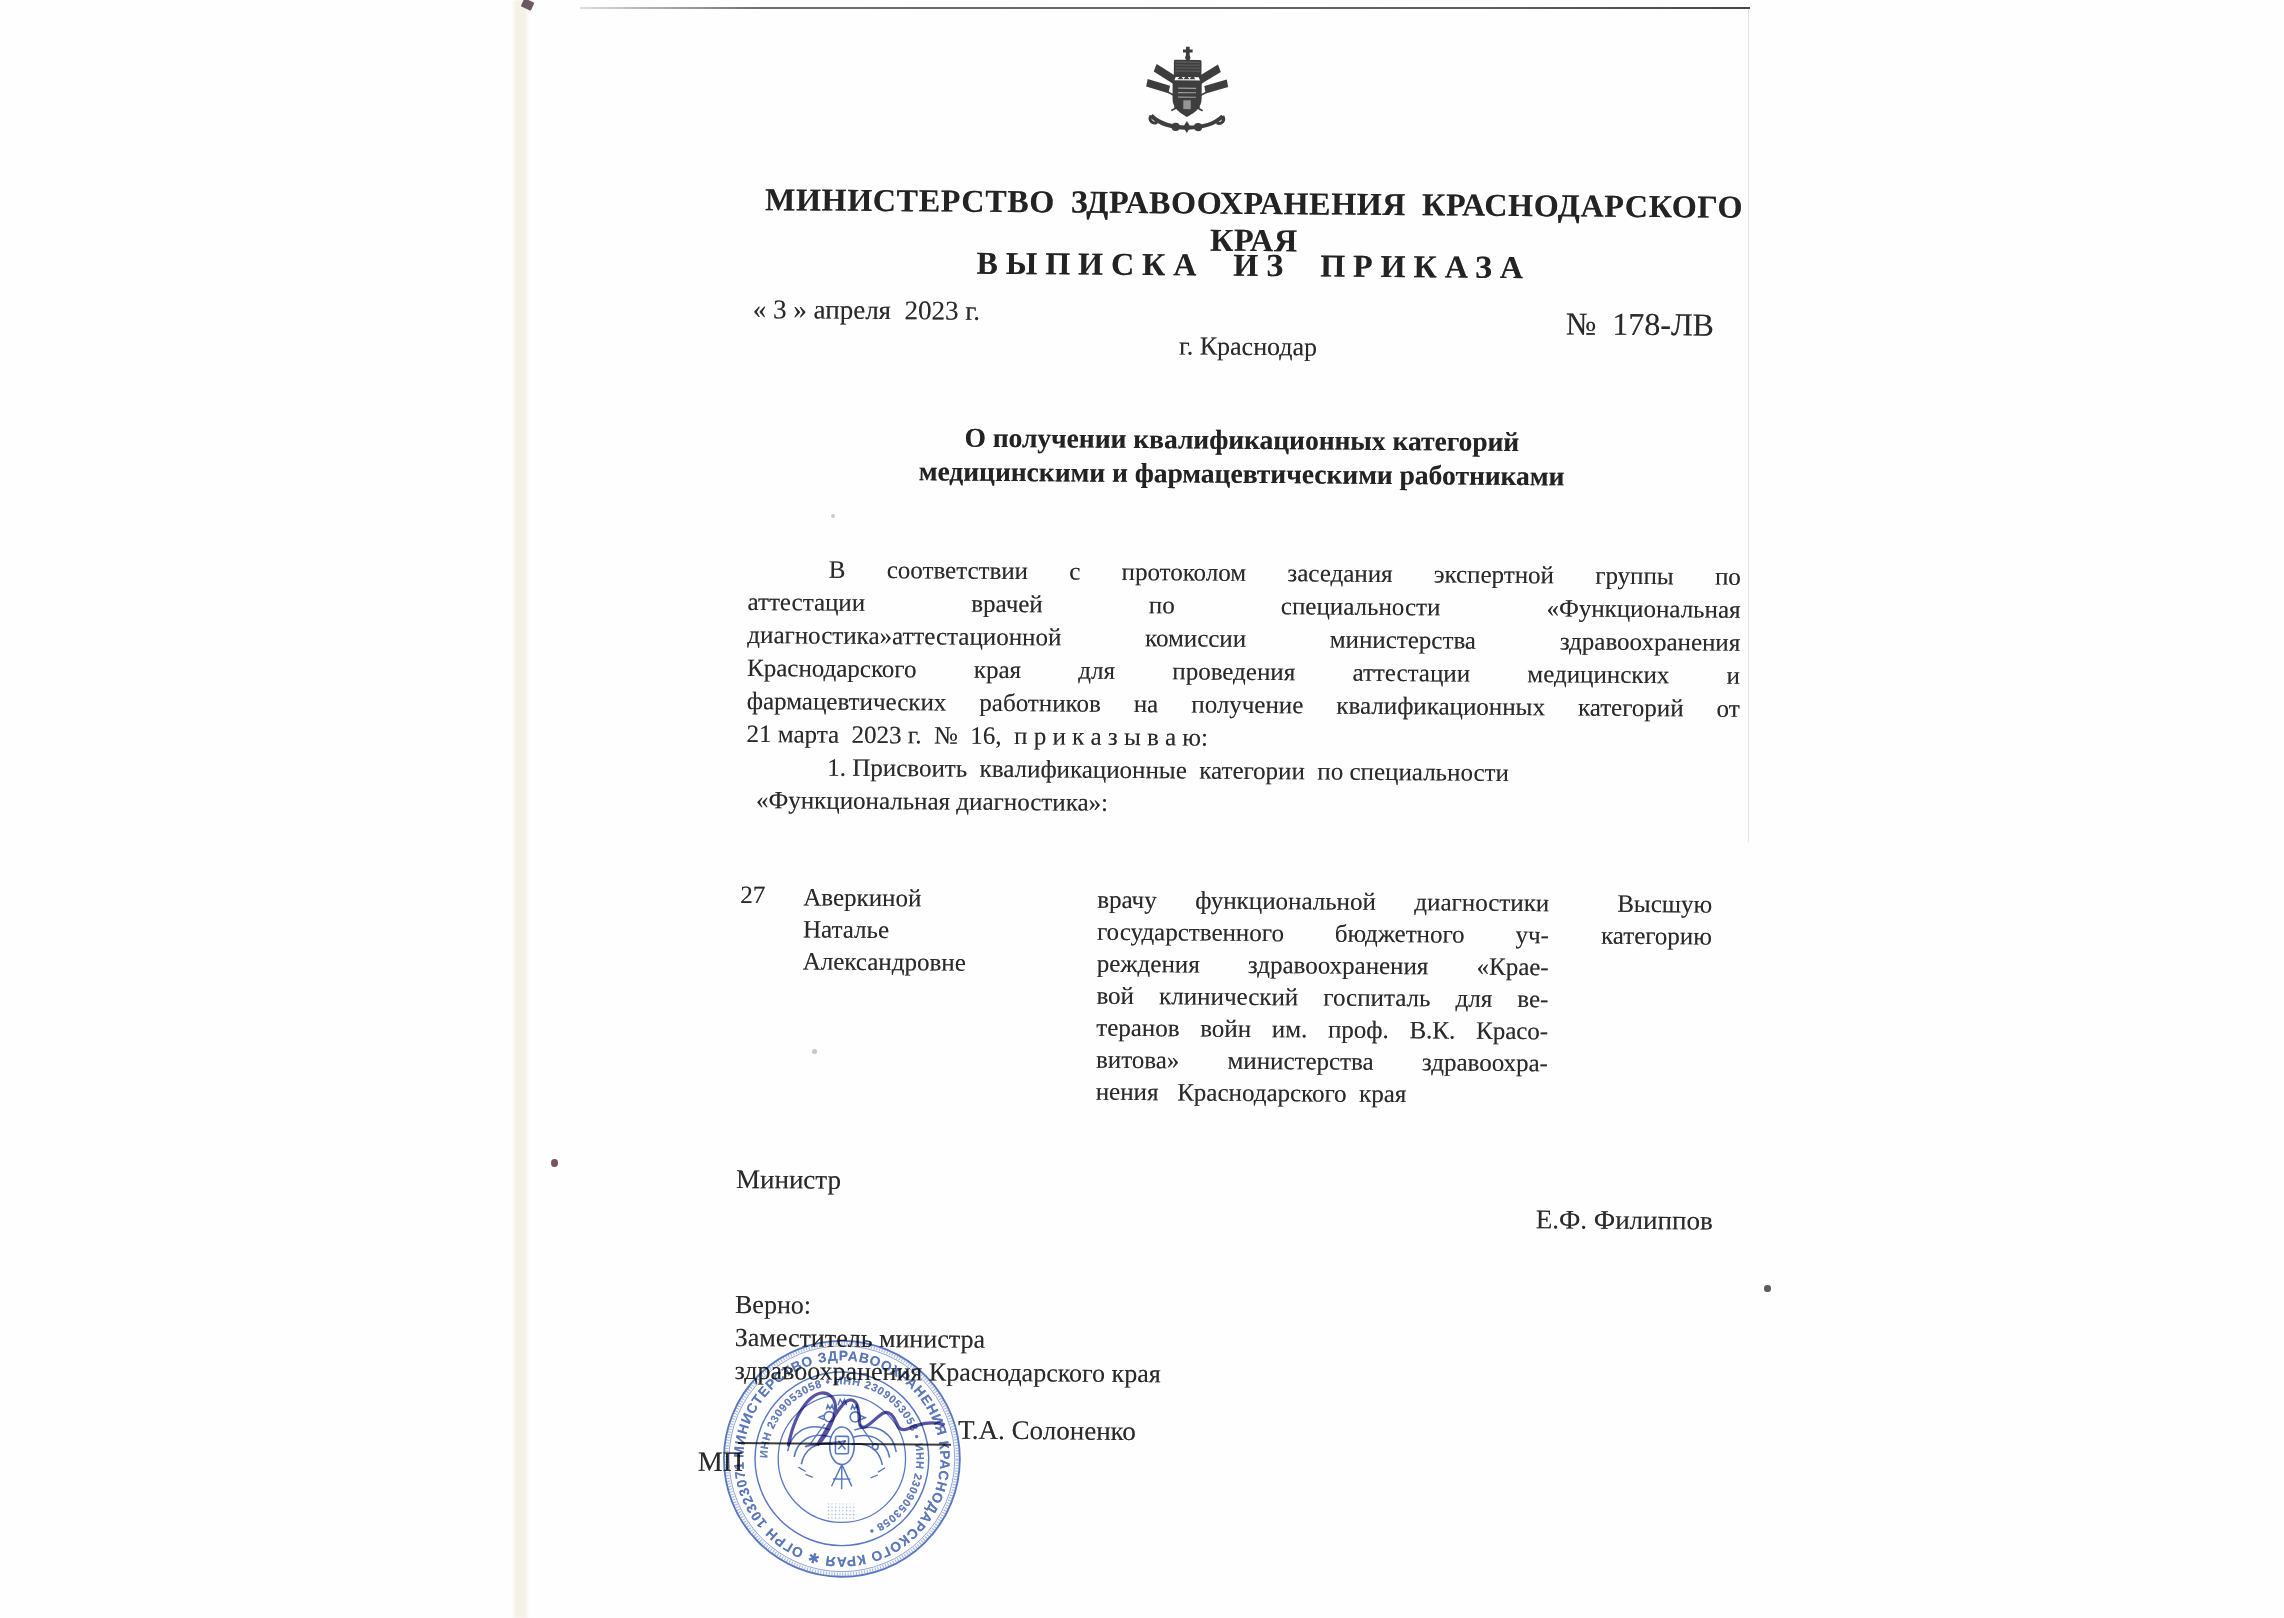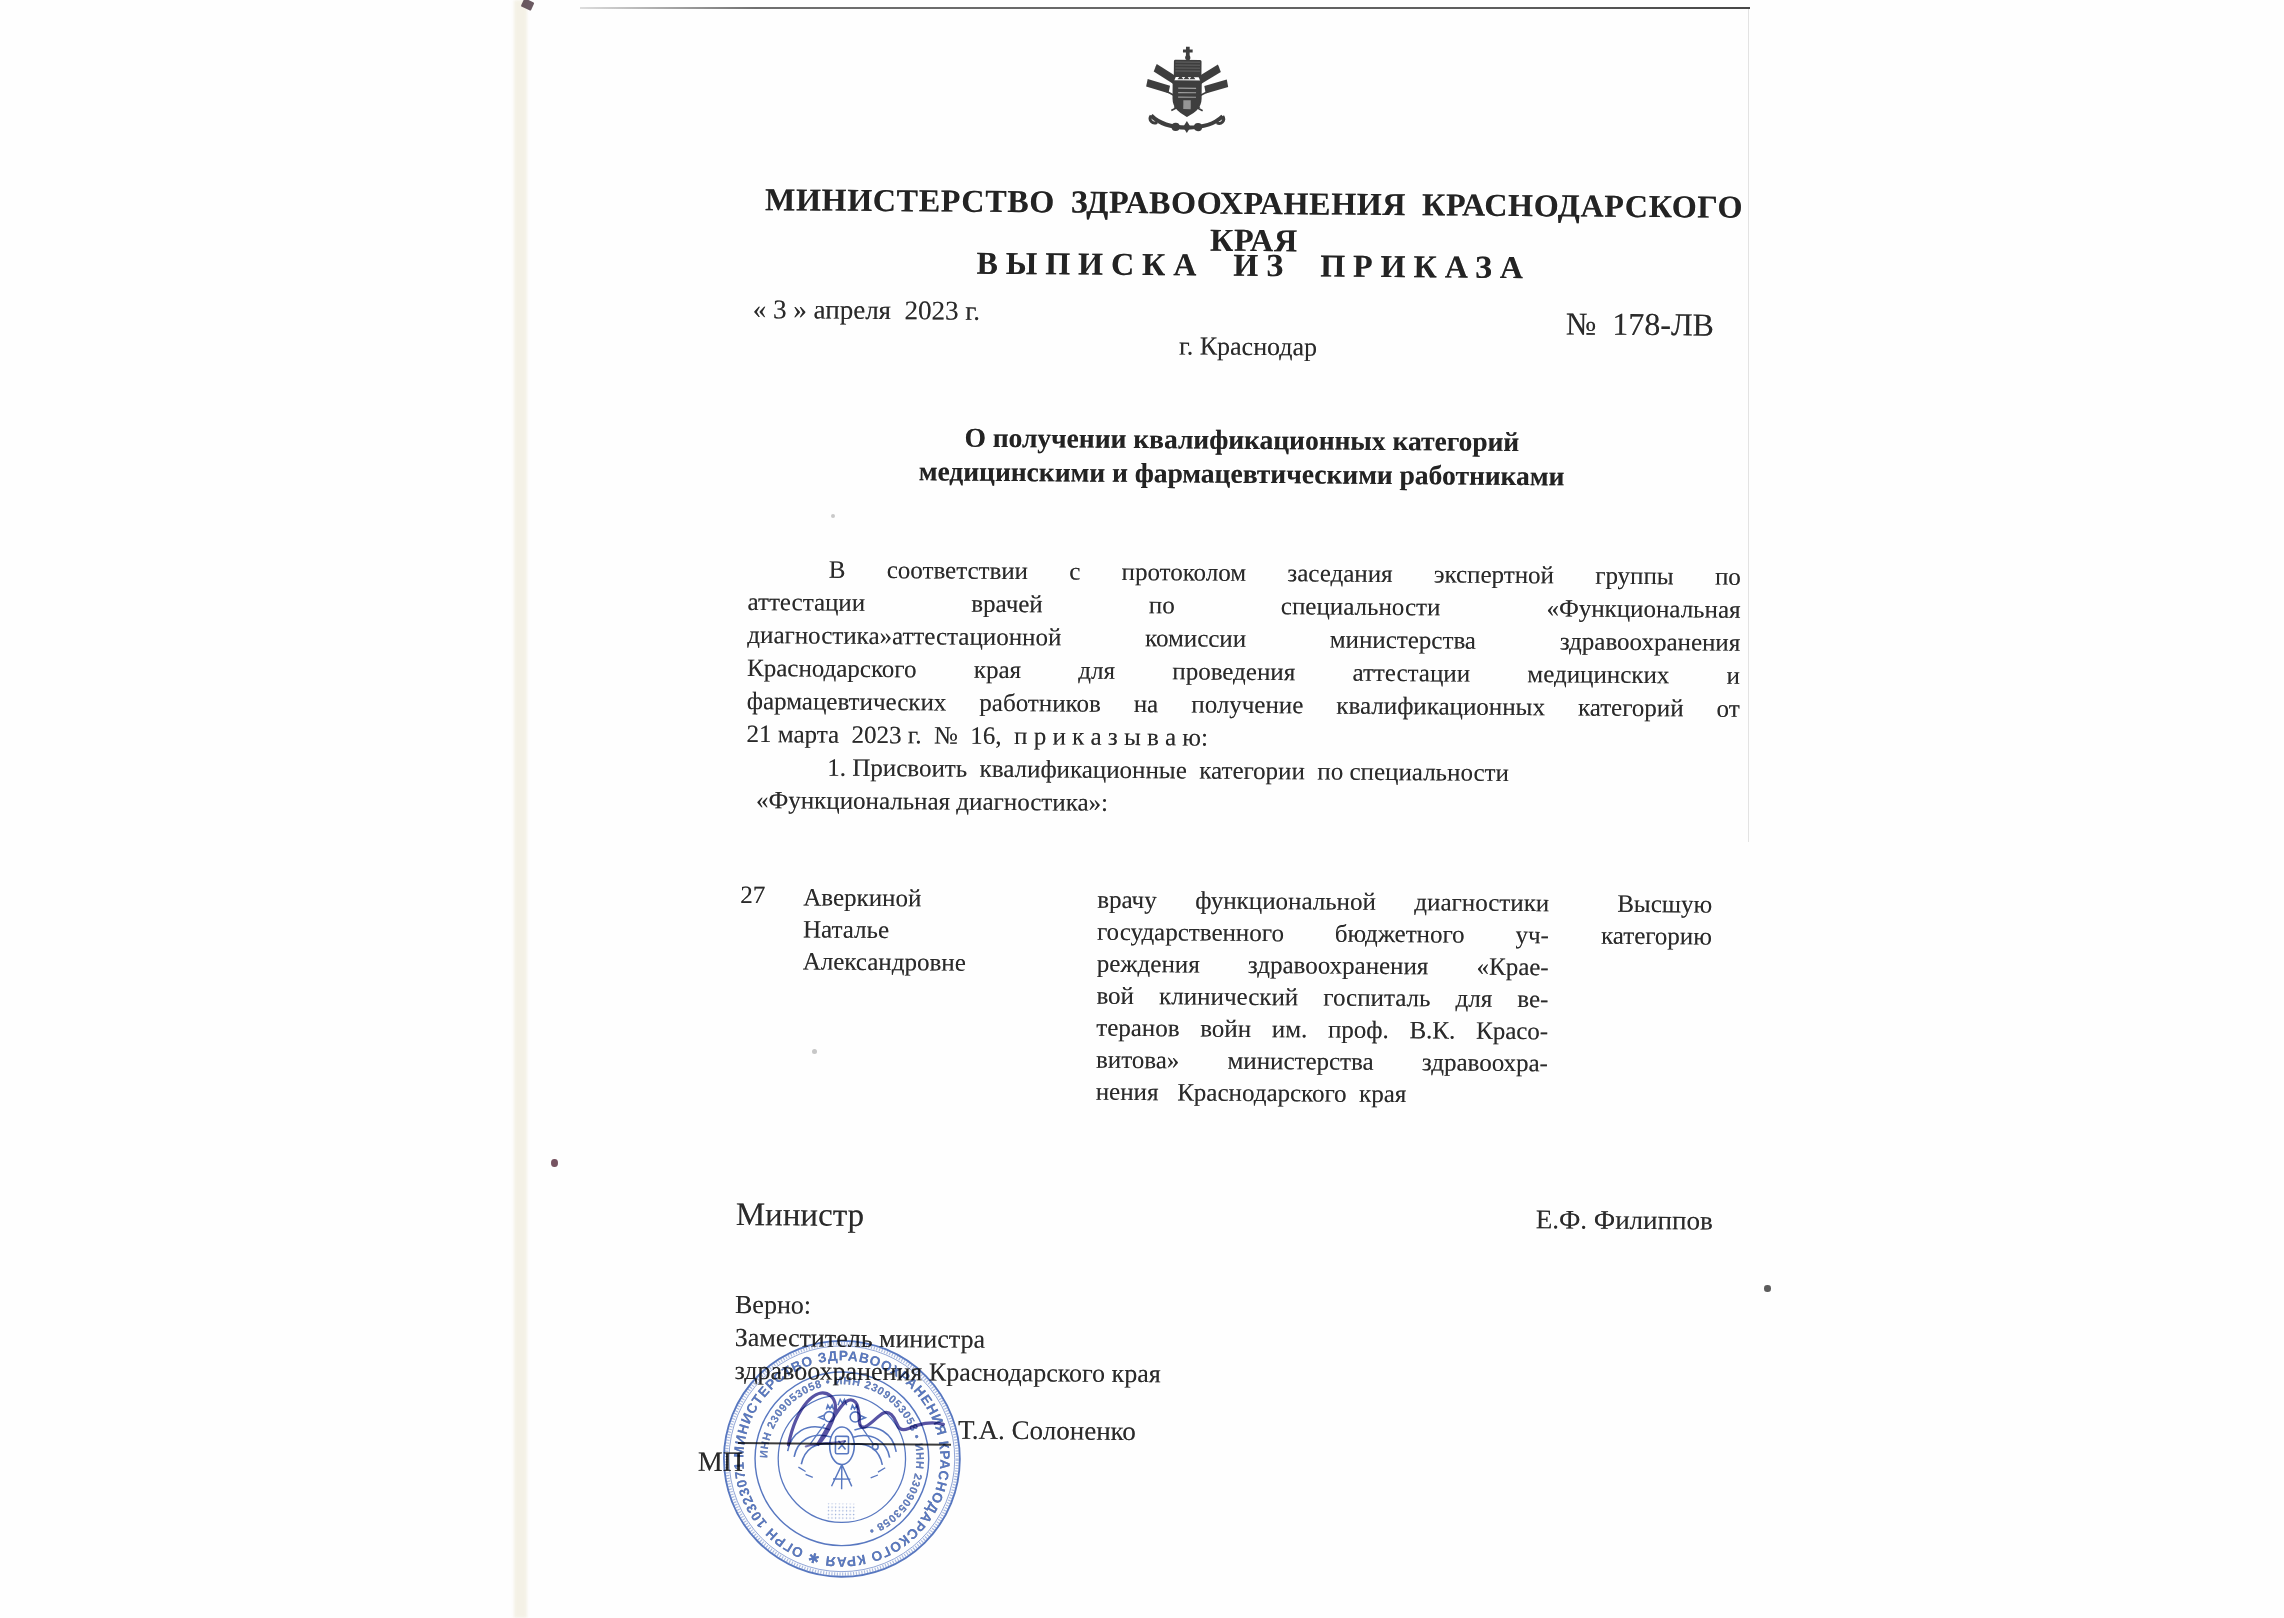--- a/index.html
+++ b/index.html
@@ -41,21 +41,21 @@
   .bline.plain{text-align:left;text-align-last:auto;white-space:pre;}
   .bline.small-indent{padding-left:10px;}
 
   #rownum{left:743px;top:881px;font-size:25px;}
   #rowname{left:806px;top:881px;width:232px;font-size:25px;line-height:32px;}
   #rowdesc{left:1100px;top:881px;width:452px;font-size:25px;line-height:32px;}
   #rowdesc .jl{text-align:justify;text-align-last:justify;}
   #rowdesc .pl{text-align:left;white-space:pre;}
   #rowcat{left:1580px;top:881px;width:135px;font-size:25px;line-height:32px;text-align:right;}
 
-  #ministerlabel{left:741px;top:1196px;font-size:33px;}
+  #ministerlabel{left:741px;top:1164px;font-size:27px;}
   #ministername{left:1514px;top:1198px;width:204px;text-align:right;font-size:27px;}
   #verno{left:741px;top:1288px;font-size:26px;line-height:33px;}
   #sigline{left:745px;top:1442px;width:213px;height:2.2px;background:#3c3c3c;}
   #solonenko{left:965px;top:1413px;font-size:27px;}
   #mp{left:705px;top:1446px;font-size:28px;}
 
   #sealwrap{left:726px;top:1335px;width:246px;height:246px;mix-blend-mode:multiply;opacity:.92;}
   #sigwrap{left:781px;top:1375px;width:217px;height:87px;mix-blend-mode:multiply;}
   .sealtext{font-family:"Liberation Sans","DejaVu Sans",sans-serif;font-weight:bold;fill:#4a6cbb;}
 </style>

